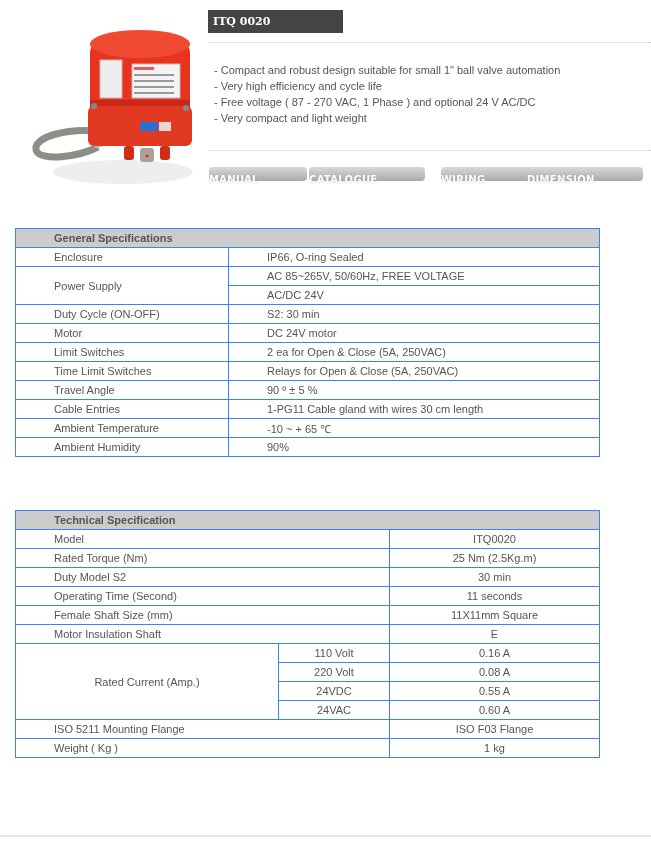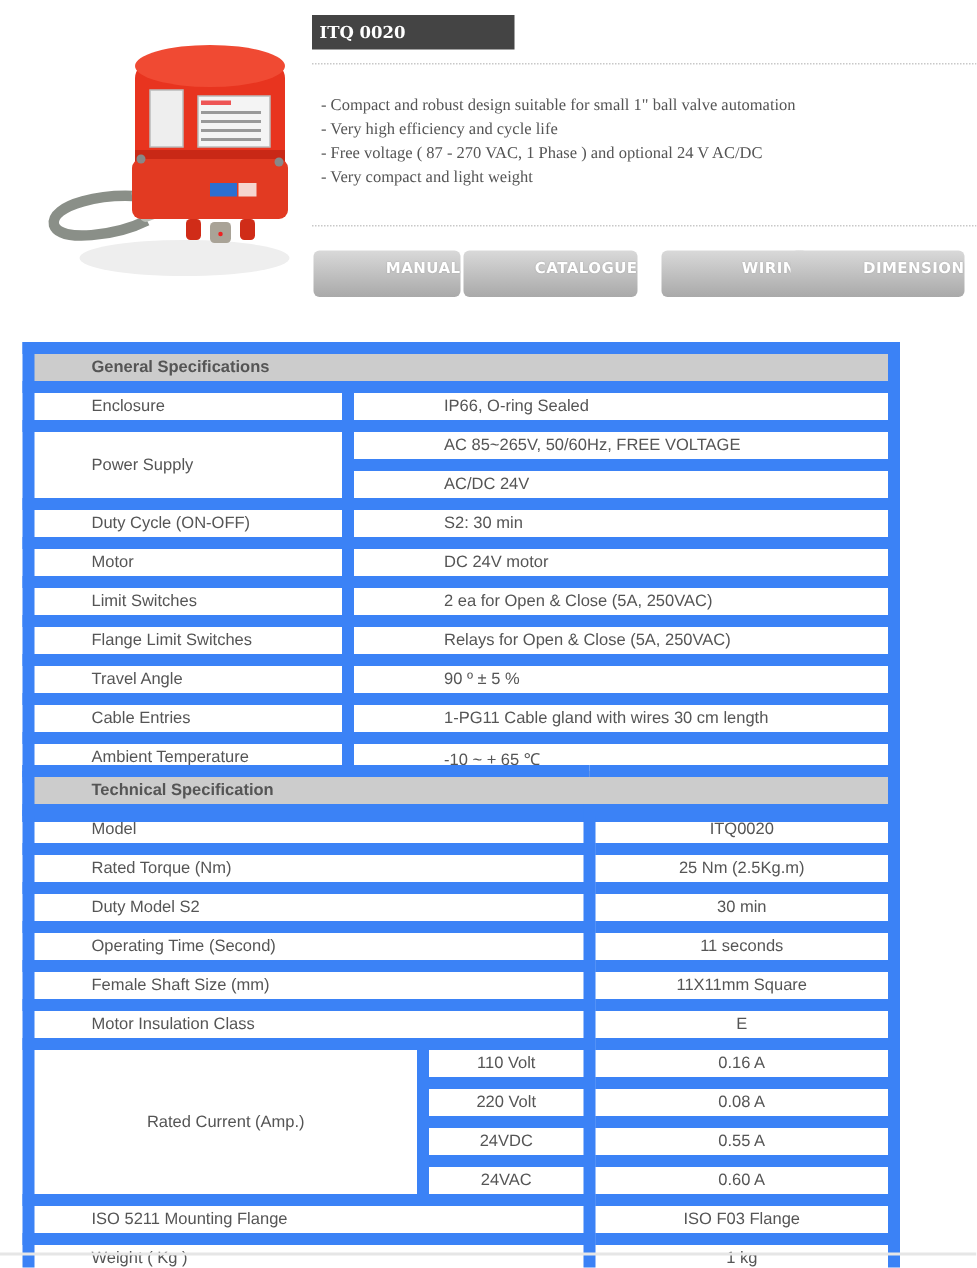--- a/index.html
+++ b/index.html
@@ -8,37 +8,37 @@
   .product-image { position:absolute; left:28px; top:22px; width:170px; height:170px; }
 
   .title-bar { position:absolute; left:208px; top:10px; width:135px; height:23px; background:#444; color:#fff;
     font-family:"DejaVu Serif", serif; font-weight:bold; font-size:11px; line-height:23px; padding-left:5px; box-sizing:border-box; }
 
   .dotted { position:absolute; left:208px; right:0; height:0; border-top:1px dotted #c8c8c8; }
   .dotted.top { top:42px; }
   .dotted.bot { top:150px; }
 
   .features { position:absolute; left:214px; top:62px; margin:0; padding:0; list-style:none;
-    font-family:Liberation Serif, serif; font-size:11px; color:#555; line-height:16px; }
+    font-family:Liberation Sans, sans-serif; font-size:11px; color:#555; line-height:16px; }
 
   .btn-row { position:absolute; left:209px; top:167px; height:26px; }
-  .doc-btn { position:absolute; top:0; height:31px; border-radius:4px;
+  .doc-btn { position:absolute; top:0; height:14px; border-radius:4px;
     background:linear-gradient(#d9d9d9, #a9a9a9); color:#fff; font-family:"DejaVu Sans", sans-serif;
-    font-weight:bold; font-size:10px; letter-spacing:0.3px; text-align:right; line-height:25px; cursor:pointer;
+    font-weight:bold; font-size:10px; letter-spacing:0.3px; text-align:left; line-height:25px; cursor:pointer;
     text-shadow:0 0 1px #999; }
   .doc-btn.b1 { left:0; width:98px; }
   .doc-btn.b2 { left:100px; width:116px; }
   .doc-btn.b3 { left:232px; width:98px; }
   .doc-btn.b4 { left:318px; width:116px; }
 
   table.spec { position:absolute; left:15px; border-collapse:collapse; font-size:11px; color:#555; }
-  table.spec td { border:8px solid #3b82f6; height:18px; padding:0; }
+  table.spec td { border:1px solid #3b82f6; height:18px; padding:0; }
   table.spec td.hdr { background:#ccc; font-weight:bold; color:#555; padding-left:38px; height:18px; }
   table.spec td.lbl { padding-left:38px; }
-  table.spec td.val { padding-left:60px; }
+  table.spec td.val { padding-left:38px; }
   table.spec td.c { text-align:center; }
 
   #gen { top:228px; width:585px; }
   #gen col.c1 { width:213px; }
   #tech { top:510px; width:585px; }
 
   .footer-line { position:absolute; left:0; right:0; top:835px; height:2px; background:#e6e6e6; }
 </style>
 </head>
 <body>
@@ -122,21 +122,21 @@
   </tr>
   <tr>
     <td class="lbl">Motor</td>
     <td class="val">DC 24V motor</td>
   </tr>
   <tr>
     <td class="lbl">Limit Switches</td>
     <td class="val">2 ea for Open &amp; Close (5A, 250VAC)</td>
   </tr>
   <tr>
-    <td class="lbl">Flange Limit Switches</td>
+    <td class="lbl">Time Limit Switches</td>
     <td class="val">Relays for Open &amp; Close (5A, 250VAC)</td>
   </tr>
   <tr>
     <td class="lbl">Travel Angle</td>
     <td class="val">90 º ± 5 %</td>
   </tr>
   <tr>
     <td class="lbl">Cable Entries</td>
     <td class="val">1-PG11 Cable gland with wires 30 cm length</td>
   </tr>
@@ -175,21 +175,21 @@
   </tr>
   <tr>
     <td class="lbl" colspan="2">Operating Time (Second)</td>
     <td class="c">11 seconds</td>
   </tr>
   <tr>
     <td class="lbl" colspan="2">Female Shaft Size (mm)</td>
     <td class="c">11X11mm Square</td>
   </tr>
   <tr>
-    <td class="lbl" colspan="2">Motor Insulation Class</td>
+    <td class="lbl" colspan="2">Motor Insulation Shaft</td>
     <td class="c">E</td>
   </tr>
   <tr>
     <td class="c" rowspan="4">Rated Current (Amp.)</td>
     <td class="c">110 Volt</td>
     <td class="c">0.16 A</td>
   </tr>
   <tr>
     <td class="c">220 Volt</td>
     <td class="c">0.08 A</td>

